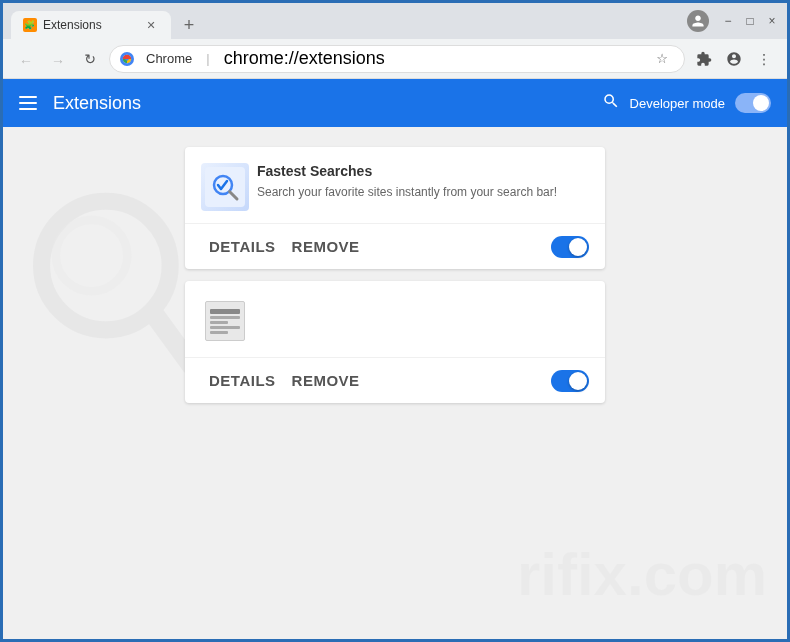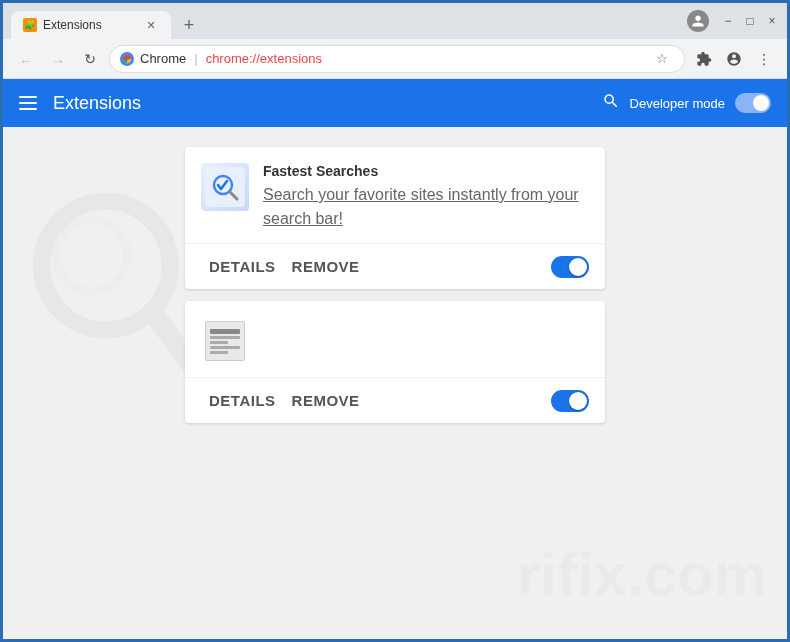--- a/index.html
+++ b/index.html
@@ -136,21 +136,21 @@
     .nav-btn.disabled { color: #bbb; cursor: default; }
     .url-bar {
       flex: 1;
       background: white;
       border: 1px solid #ddd;
       border-radius: 20px;
       height: 28px;
       display: flex;
       align-items: center;
       padding: 0 10px;
-      gap: 6px;
+      gap: 12px;
       font-size: 13px;
       color: #333;
     }
     .url-favicon {
       width: 14px;
       height: 14px;
       background: #4285f4;
       border-radius: 50%;
       display: flex;
       align-items: center;
@@ -291,21 +291,21 @@
     }
     .ext-card {
       background: white;
       border-radius: 4px;
       box-shadow: 0 1px 3px rgba(0,0,0,0.15);
       overflow: hidden;
     }
     .ext-card-body {
       padding: 16px 20px 12px 16px;
       display: flex;
-      gap: 14px;
+      gap: 8px;
       align-items: flex-start;
     }
     .ext-icon {
       width: 48px;
       height: 48px;
       flex-shrink: 0;
       display: flex;
       align-items: center;
       justify-content: center;
     }
@@ -316,24 +316,23 @@
       position: relative;
     }
     .ext-info { flex: 1; }
     .ext-name {
       font-size: 14px;
       font-weight: 600;
       color: #333;
       margin-bottom: 4px;
     }
     .ext-desc {
-      font-size: 16px;
+      font-size: 12px;
       color: #666;
       line-height: 1.5;
-      text-decoration: underline;
     }
     .ext-card-footer {
       padding: 10px 16px;
       display: flex;
       align-items: center;
       border-top: 1px solid #f0f0f0;
     }
     .ext-action-btn {
       font-size: 15px;
       font-weight: 600;
@@ -429,21 +428,21 @@
         <svg width="10" height="10" viewBox="0 0 24 24" fill="white">
             <circle cx="12" cy="12" r="10"></circle>
             <path d="M12 2C6.48 2 2 6.48 2 12s4.48 10 10 10 10-4.48 10-10S17.52 2 12 2z" fill="#4285f4"></path>
             <path d="M12 2C6.48 2 2 6.48 2 12h20C22 6.48 17.52 2 12 2z" fill="#ea4335"></path>
             <path d="M2 12c0 5.52 4.48 10 10 10v-5l-5-5H2z" fill="#34a853"></path>
             <path d="M22 12h-5l-5 5v5c5.52 0 10-4.48 10-10z" fill="#fbbc05"></path>
           </svg>
       </div>
       <span style="font-weight:500; color:#333;">Chrome</span>
       <span style="color:#bbb; margin: 0 2px;">|</span>
-      <span style="color:#ef4444; font-size:13px;">chrome://extensions</span>
+      <span style="color:#000000; font-size:18px;">chrome://extensions</span>
       <div class="url-actions">
         <div class="url-action-btn">☆</div>
       </div>
     </div>
     <div class="toolbar-actions">
       <div class="toolbar-btn">
         <svg width="16" height="16" viewBox="0 0 24 24" fill="#555">
             <path d="M20.5 11H19V7a2 2 0 00-2-2h-4V3.5a2.5 2.5 0 00-5 0V5H4a2 2 0 00-2 2v3.8h1.5c1.5 0 2.7 1.2 2.7 2.7S5 16.2 3.5 16.2H2V20a2 2 0 002 2h3.8v-1.5c0-1.5 1.2-2.7 2.7-2.7s2.7 1.2 2.7 2.7V22H17a2 2 0 002-2v-4h1.5a2.5 2.5 0 000-5z"></path>
           </svg>
       </div>

